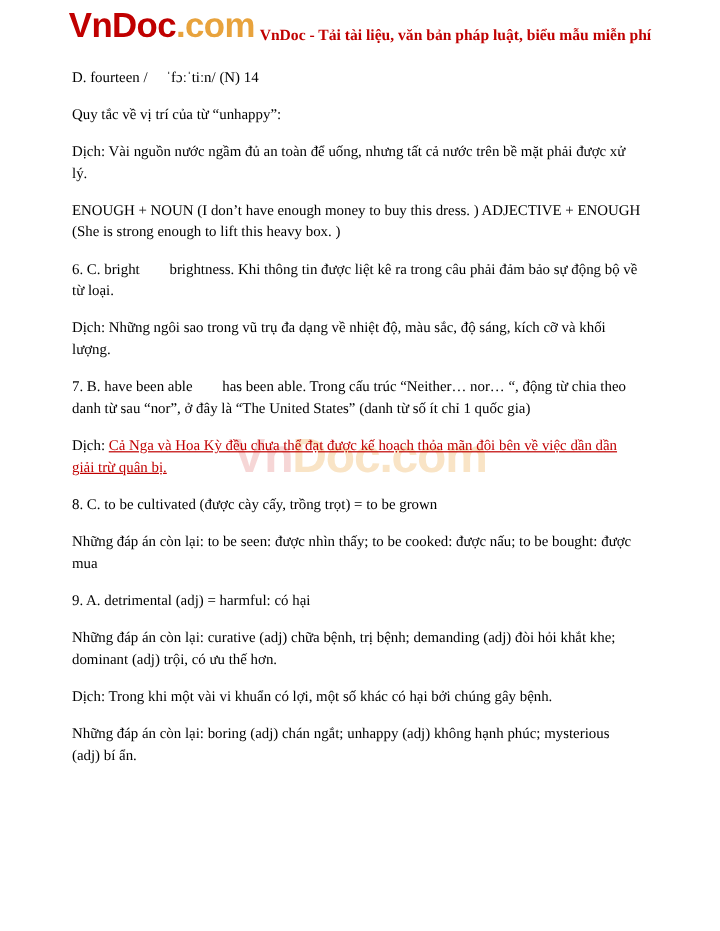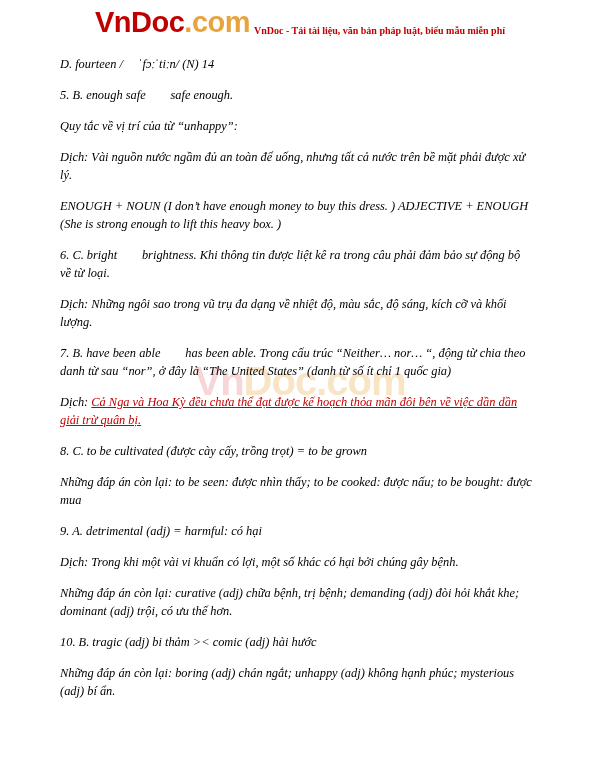--- a/index.html
+++ b/index.html
@@ -42,21 +42,21 @@
     font-size: 29px;
     letter-spacing: -0.5px;
     line-height: 1;
   }
   .logo .vn { color: #c00000; }
   .logo .doc { color: #c00000; }
   .logo .dotcom { color: #e8a33d; }
   .header-title {
     font-family: "Liberation Serif", serif;
     font-weight: bold;
-    font-size: 10px;
+    font-size: 13px;
     color: #c00000;
     margin-left: 4px;
     position: relative;
     top: 2px;
   }
   
   .watermark {
     position: absolute;
     left: 300px;
     top: 381px;
@@ -71,21 +71,20 @@
     pointer-events: none;
     z-index: 0;
   }
   .watermark .wm-orange { color: #f7dcb4; }
   
   .content {
     position: relative;
     z-index: 1;
     padding: 0 66px 0 60px;
     box-sizing: border-box;
-    font-style: italic;
   }
   .para {
     font-size: 12.4px;
     line-height: 1.45;
     margin: 0 0 13px 0;
     text-align: left;
     color: #000;
   }
   .hl-red { color: #c00000; }
   .u { text-decoration: underline; }
@@ -99,30 +98,28 @@
     <div class="header-inner">
       <span class="logo"><span class="vn">Vn</span><span class="doc">Doc</span><span class="dotcom">.com</span></span>
       <span class="header-title">VnDoc - Tải tài liệu, văn bản pháp luật, biểu mẫu miễn phí</span>
     </div>
   </div>
 
   <div class="watermark"><span>Vn</span><span class="wm-orange">Doc.com</span></div>
 
   <div class="content">
     <p class="para">D. fourteen /  ˈfɔːˈtiːn/ (N) 14</p>
-    <p class="para">5. B. enough safe  safe enough.</p>
     <p class="para">Quy tắc về vị trí của từ “unhappy”:</p>
     <p class="para">Dịch: Vài nguồn nước ngầm đủ an toàn để uống, nhưng tất cả nước trên bề mặt phải được xử lý.</p>
     <p class="para">ENOUGH + NOUN (I don’t have enough money to buy this dress. ) ADJECTIVE + ENOUGH (She is strong enough to lift this heavy box. )</p>
     <p class="para">6. C. bright  brightness. Khi thông tin được liệt kê ra trong câu phải đảm bảo sự động bộ về từ loại.</p>
     <p class="para">Dịch: Những ngôi sao trong vũ trụ đa dạng về nhiệt độ, màu sắc, độ sáng, kích cỡ và khối lượng.</p>
     <p class="para">7. B. have been able  has been able. Trong cấu trúc “Neither… nor… “, động từ chia theo danh từ sau “nor”, ở đây là “The United States” (danh từ số ít chỉ 1 quốc gia)</p>
     <p class="para"><span>Dịch: </span><span class="hl-red u">Cả Nga và Hoa Kỳ đều chưa thể đạt được kế hoạch thỏa mãn đôi bên về việc dần dần giải trừ quân bị.</span></p>
     <p class="para">8. C. to be cultivated (được cày cấy, trồng trọt) = to be grown</p>
     <p class="para">Những đáp án còn lại: to be seen: được nhìn thấy; to be cooked: được nấu; to be bought: được mua</p>
     <p class="para">9. A. detrimental (adj) = harmful: có hại</p>
+    <p class="para">Những đáp án còn lại: curative (adj) chữa bệnh, trị bệnh; demanding (adj) đòi hỏi khắt khe; dominant (adj) trội, có ưu thế hơn.</p>
     <p class="para">Dịch: Trong khi một vài vi khuẩn có lợi, một số khác có hại bởi chúng gây bệnh.</p>
-    <p class="para">Những đáp án còn lại: curative (adj) chữa bệnh, trị bệnh; demanding (adj) đòi hỏi khắt khe; dominant (adj) trội, có ưu thế hơn.</p>
-    <p class="para">10. B. tragic (adj) bi thảm &gt;&lt; comic (adj) hài hước</p>
     <p class="para">Những đáp án còn lại: boring (adj) chán ngắt; unhappy (adj) không hạnh phúc; mysterious (adj) bí ẩn.</p>
   </div>
 
 </div>
 
 </body></html>

